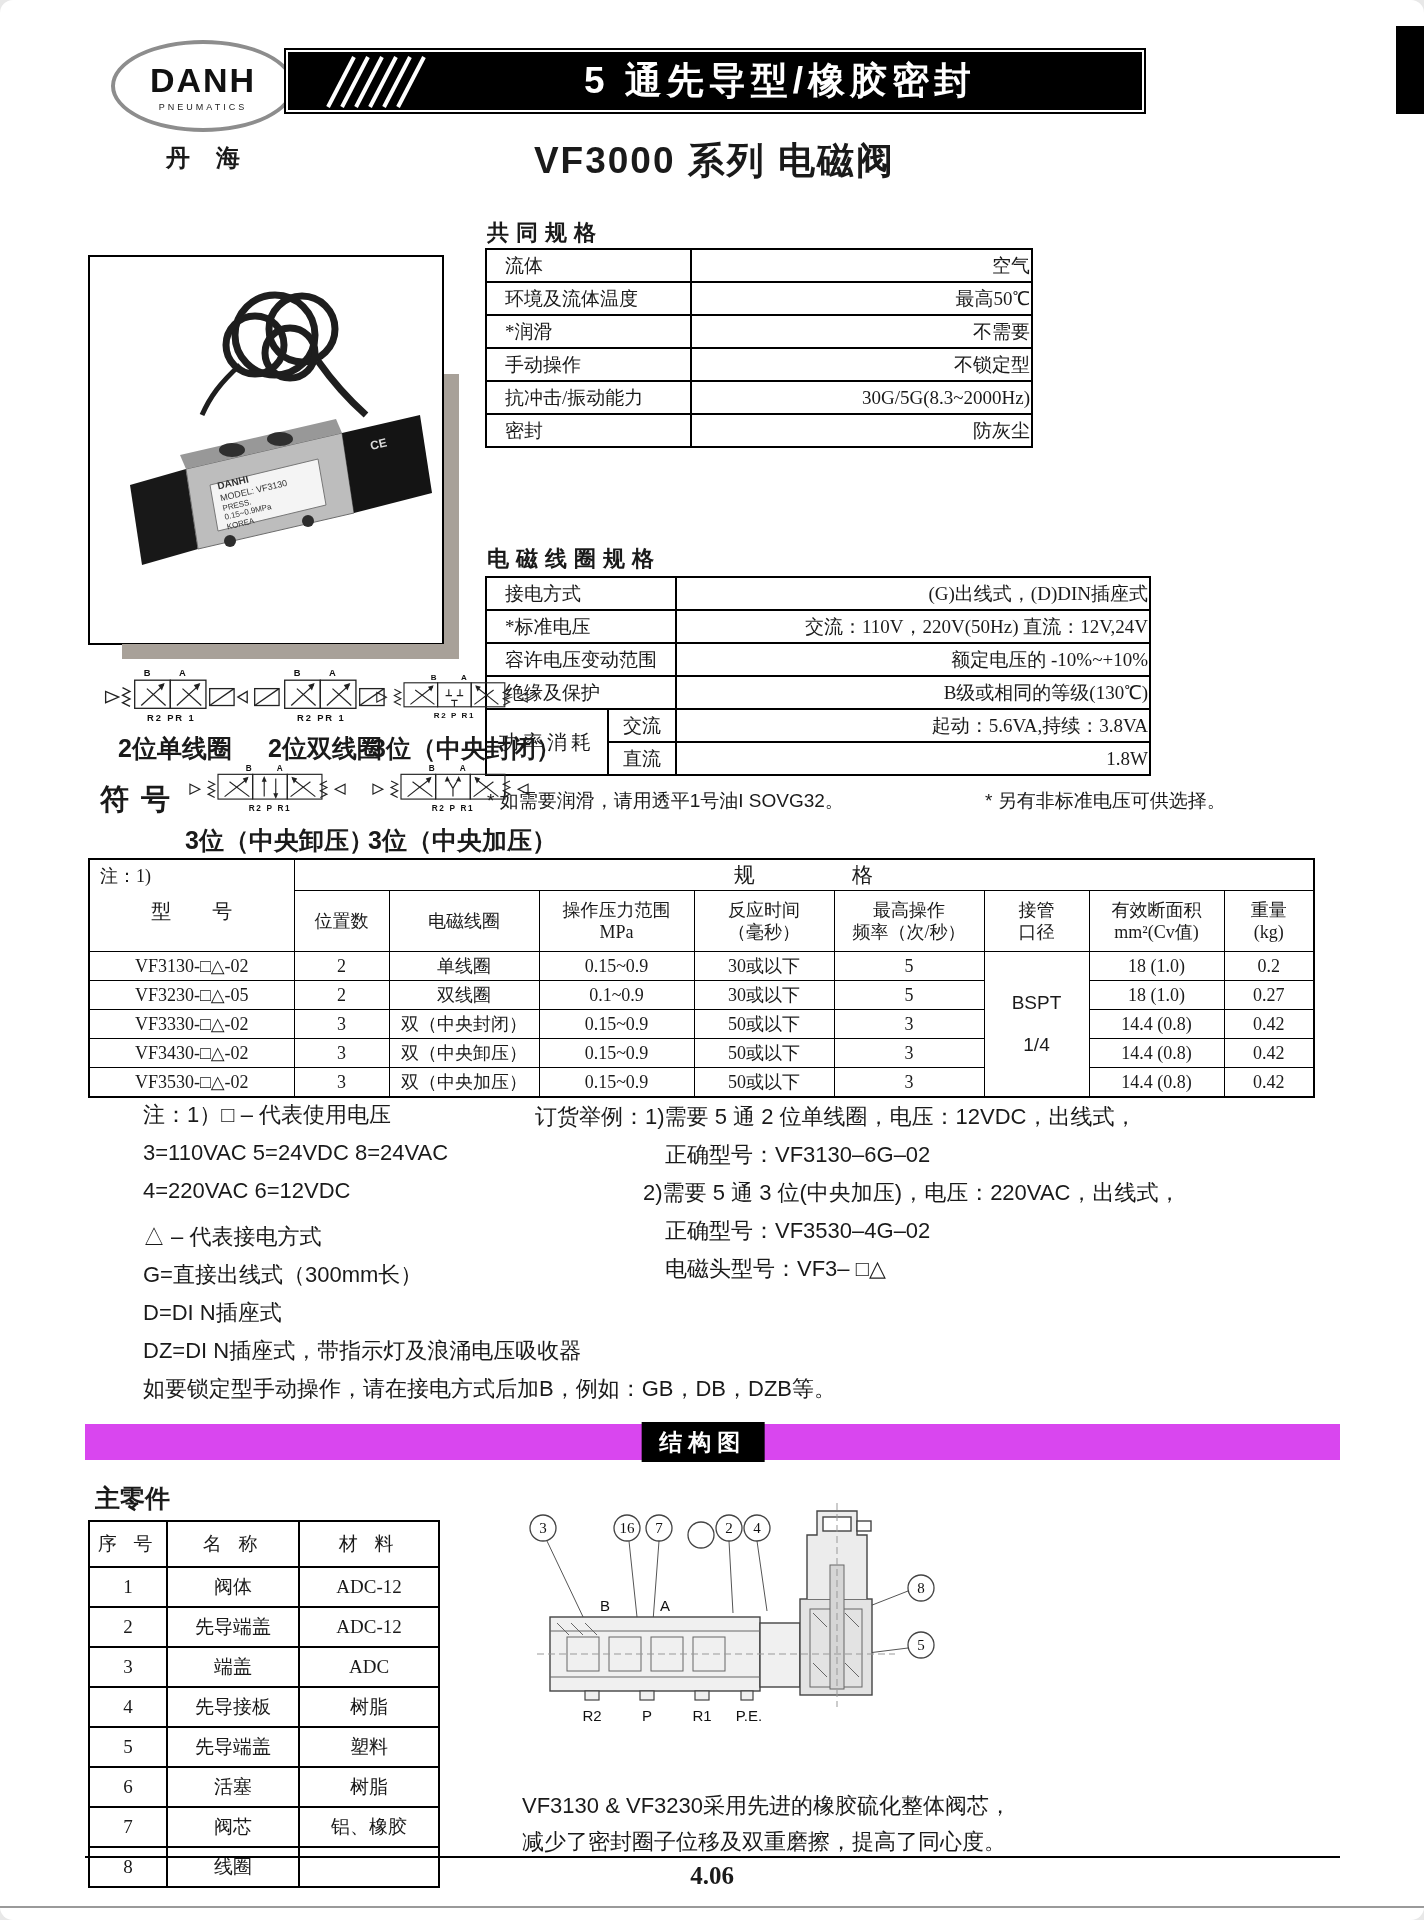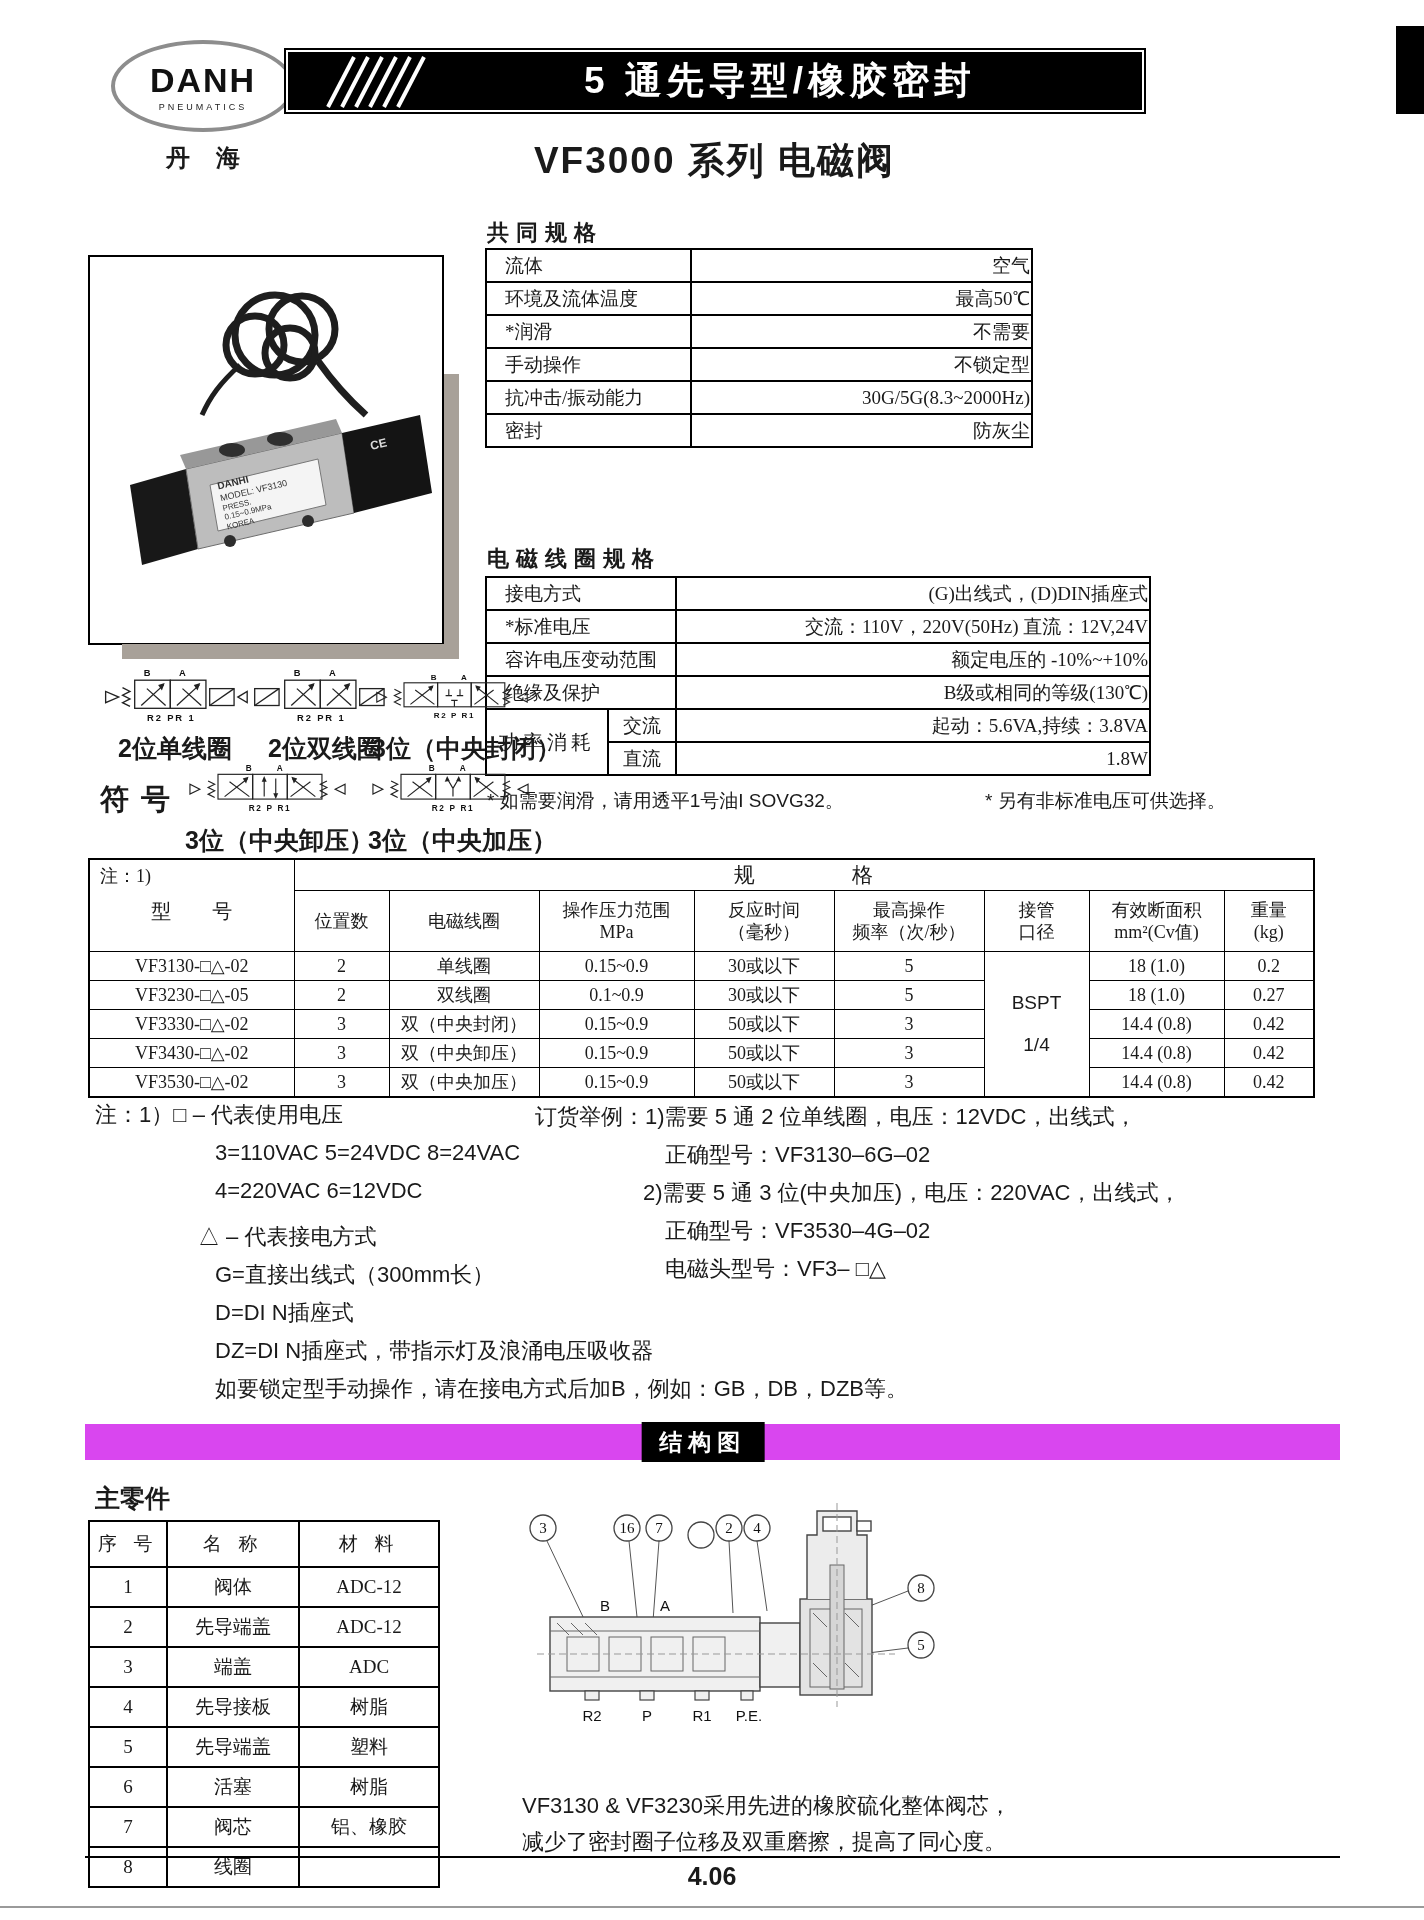--- a/index.html
+++ b/index.html
@@ -1,17 +1,17 @@
 <!DOCTYPE html>
 <html><head>
 <meta charset="utf-8">
 <style>
   html,body{margin:0;padding:0;background:#e8e8e8;}
   .page{position:relative;width:1424px;height:1920px;background:#ffffff;overflow:hidden;
-        font-family:"Liberation Serif",serif;color:#1a1a1a;}
+        font-family:"Liberation Serif",serif;color:#1a1a1a;border-radius:13px;}
   
   .logo{position:absolute;left:108px;top:40px;width:190px;text-align:center;}
   .logo-ellipse{width:176px;height:84px;margin:0 auto;border:4px solid #8d8d8d;border-radius:50%;
     display:flex;flex-direction:column;align-items:center;justify-content:center;background:#fff;}
   .logo-main{font-family:"Liberation Sans",sans-serif;font-weight:bold;font-size:34px;letter-spacing:2px;color:#111;}
   .logo-sub{font-family:"Liberation Sans",sans-serif;font-size:9px;letter-spacing:3px;color:#222;margin-top:2px;}
   .logo-cn{margin-top:10px;font-size:24px;font-weight:bold;letter-spacing:26px;padding-left:26px;}
   .banner{position:absolute;left:284px;top:48px;width:862px;height:66px;background:#000;
     box-shadow:inset 0 0 0 2px #000, inset 0 0 0 4px #fff;display:flex;align-items:center;}
   .banner svg{position:absolute;left:22px;top:5px;}
@@ -50,40 +50,40 @@
   .t-main .hd2 td{height:58px;}
   .t-main .dr td{height:26px;}
   .pre{white-space:pre-line;line-height:1.25;}
   .model-cell{position:relative;height:88px;}
   .note-tag{position:absolute;left:10px;top:4px;font-size:18px;}
   .model-label{position:absolute;left:0;right:0;top:38px;text-align:center;font-size:20px;letter-spacing:18px;padding-left:18px;}
   .group-hd{font-size:21px;letter-spacing:46px;padding-left:46px;}
   .port-cell{font-family:"Liberation Sans",sans-serif;font-size:19px;line-height:2.2;}
   
   .notes{position:absolute;left:95px;top:1096px;font-family:"Liberation Sans",sans-serif;font-size:22px;line-height:38px;}
-  .notes div{white-space:nowrap;}
+  .notes div{white-space:nowrap;margin-left:48px;}
   .ind1{margin-left:120px;} .ind2{margin-left:103px;}
   .ordering{position:absolute;left:535px;top:1098px;font-family:"Liberation Sans",sans-serif;font-size:22px;line-height:38px;}
   .ordering div{white-space:nowrap;}
   .oind1{margin-left:130px;} .oind2{margin-left:108px;}
   
   .gray-banner{position:absolute;left:85px;top:1424px;width:1255px;height:36px;background:#d946ef;}
   .gray-banner .tag{position:absolute;left:50%;transform:translateX(-58%);top:-2px;height:40px;background:#000;
     color:#fff;font-family:"Liberation Sans",sans-serif;font-weight:bold;font-size:23px;letter-spacing:6px;
     padding:0 18px;display:flex;align-items:center;}
   .parts-title{position:absolute;left:95px;top:1482px;font-family:"Liberation Sans",sans-serif;font-weight:bold;font-size:25px;}
   .t-parts{position:absolute;left:88px;top:1520px;width:352px;table-layout:fixed;font-size:19px;}
   .t-parts td{border:2px solid #000;text-align:center;height:36px;}
   .t-parts .hrow td{height:42px;letter-spacing:6px;}
   .diagram{position:absolute;left:505px;top:1495px;}
   .dia-desc{position:absolute;left:522px;top:1788px;font-family:"Liberation Sans",sans-serif;font-size:22px;line-height:36px;}
   
   .foot-line{position:absolute;left:85px;top:1856px;width:1255px;height:2px;background:#000;}
   .page-num{position:absolute;left:0;top:1862px;width:1424px;text-align:center;
-    font-family:Liberation Sans, sans-serif;font-weight:bold;font-size:25px;}
+    font-family:Liberation Serif, serif;font-weight:bold;font-size:25px;}
   .bottom-line{position:absolute;left:0;top:1906px;width:1424px;height:2px;background:#9a9a9a;}
 </style>
 </head>
 <body>
 
 <div class="page">
 
   <div class="logo">
     <div class="logo-ellipse">
       <div class="logo-main">DANH</div>

